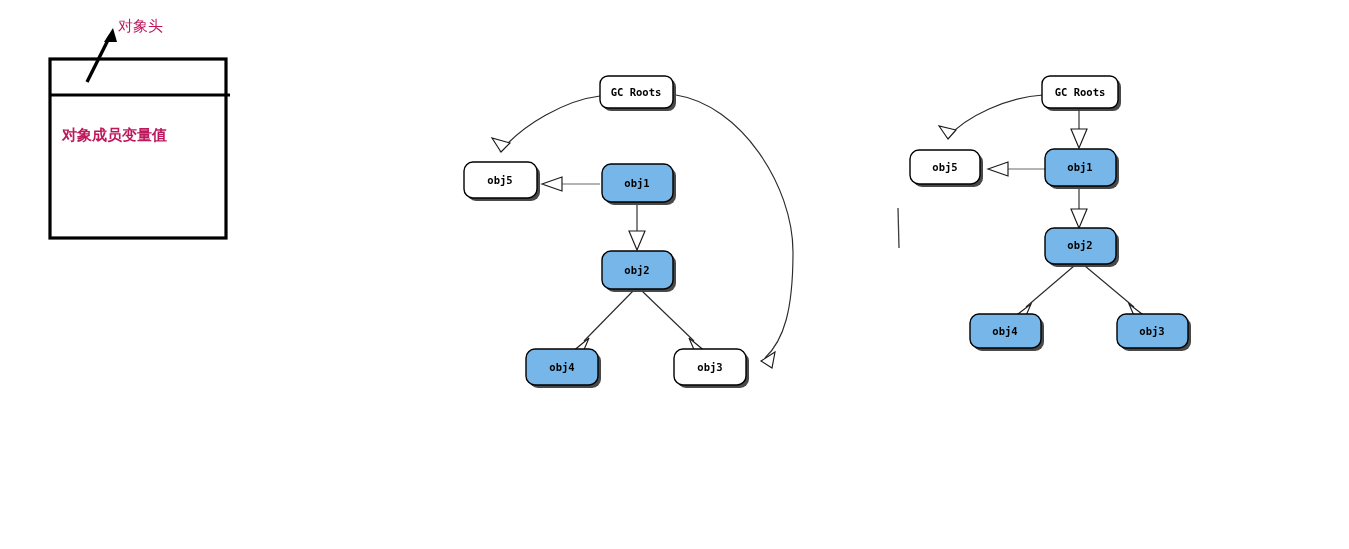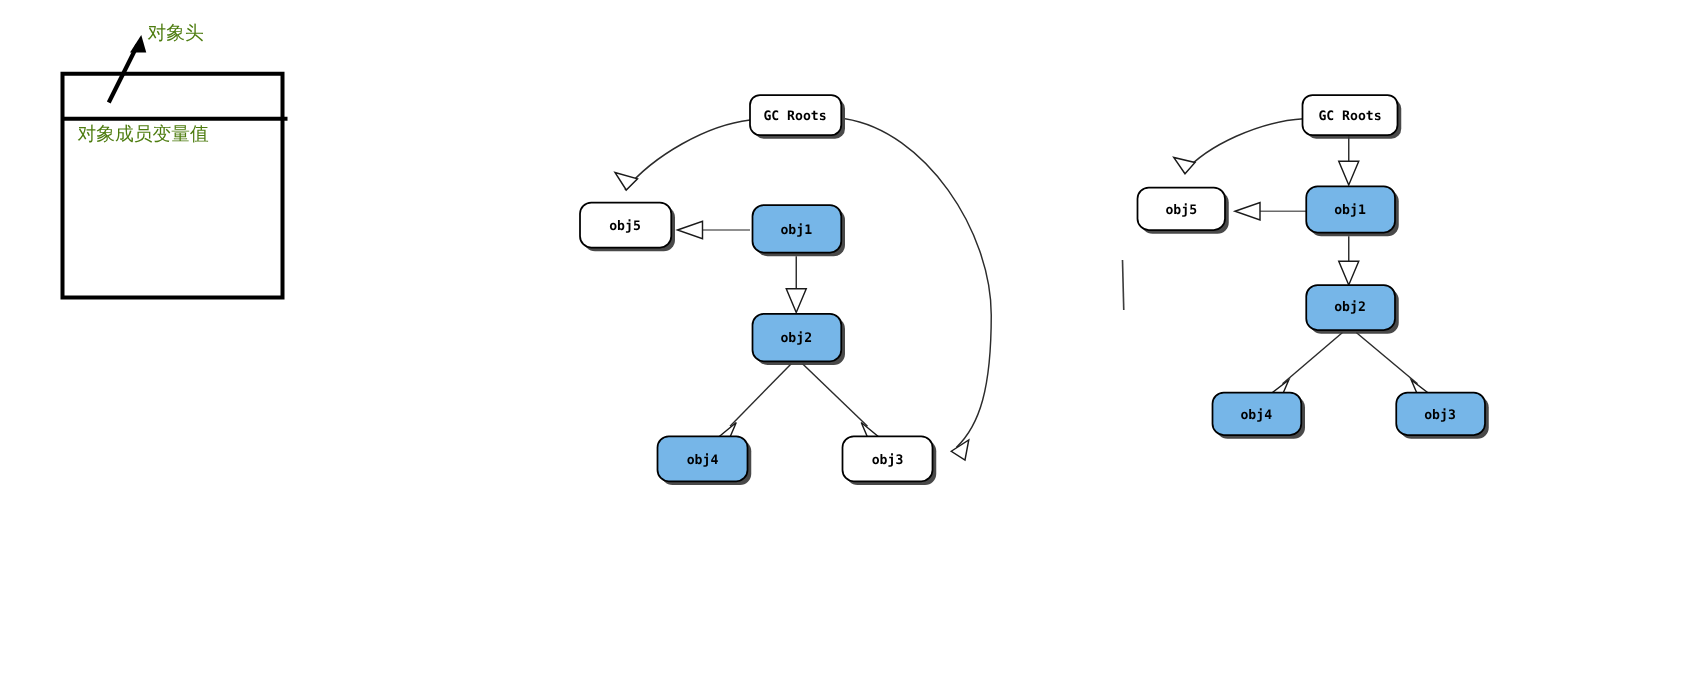--- a/index.html
+++ b/index.html
@@ -19,21 +19,21 @@
     position: absolute;
     left: 0;
     top: 0;
     width: 1349px;
     height: 549px;
   }
   .cjk-label {
     position: absolute;
     font-family: "DejaVu Sans", sans-serif;
     font-size: 15px;
-    color: #4d7c0f;
+    color: #be185d;
     white-space: nowrap;
     line-height: 1;
   }
   .node-text {
     font-family: "DejaVu Sans Mono", "Liberation Mono", monospace;
     font-size: 10.5px;
     font-weight: bold;
     fill: #000000;
     text-anchor: middle;
     dominant-baseline: middle;
@@ -100,21 +100,21 @@
     <line class="box-stroke" x1="50" y1="95" x2="230" y2="95"></line>
 
     <g>
       <line class="pointer-arrow" x1="87" y1="82" x2="110" y2="36"></line>
       <polygon class="pointer-head" points="113,28 104,42 117,42"></polygon>
     </g>
   </svg>
 
   <div class="cjk-label" style="left:118px; top:19px;">对象头</div>
 
-  <div class="cjk-label" style="left:62px; top:100px;">对象成员变量值</div>
+  <div class="cjk-label" style="left:62px; top:128px;font-weight:bold;">对象成员变量值</div>
 
   <svg class="layer" viewBox="0 0 1349 549" xmlns="http://www.w3.org/2000/svg">
 
     <g>
       <path class="edge" d="M 600,96 C 566,100 523,124 500,152"></path>
       <polygon class="arrow-open" points="501,152 492,138 510,143"></polygon>
     </g>
 
     <g>
       <path class="edge" d="M 676,95 C 740,105 793,185 793,252 C 793,310 784,340 765,358"></path>

